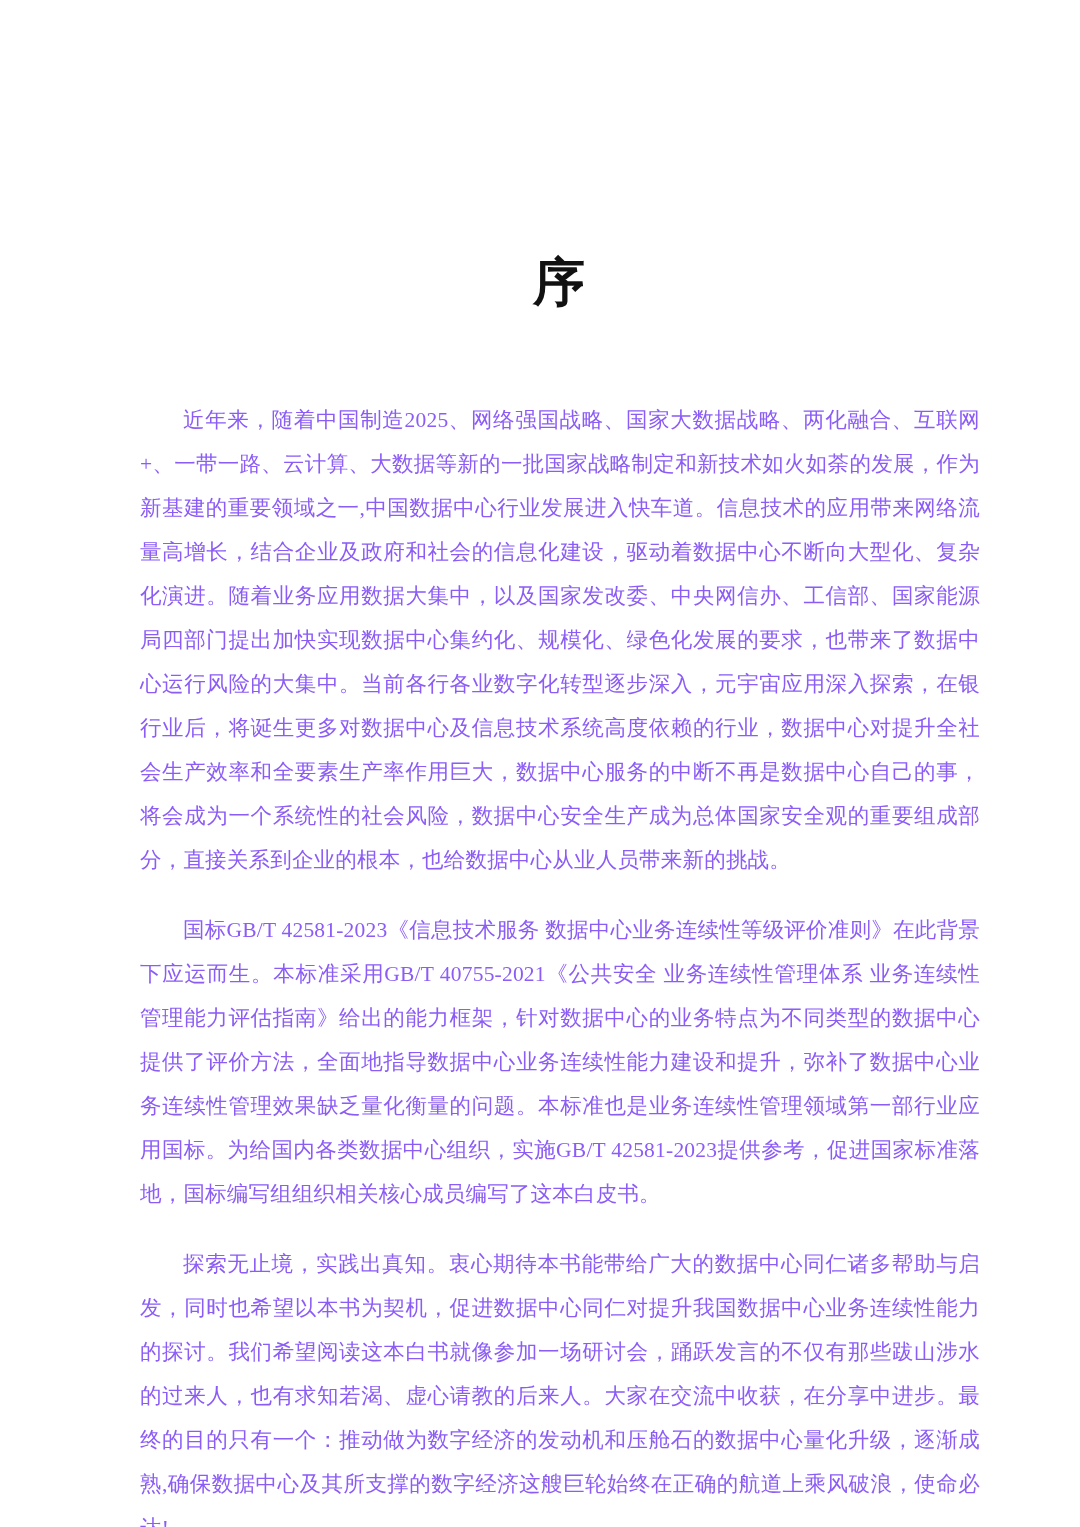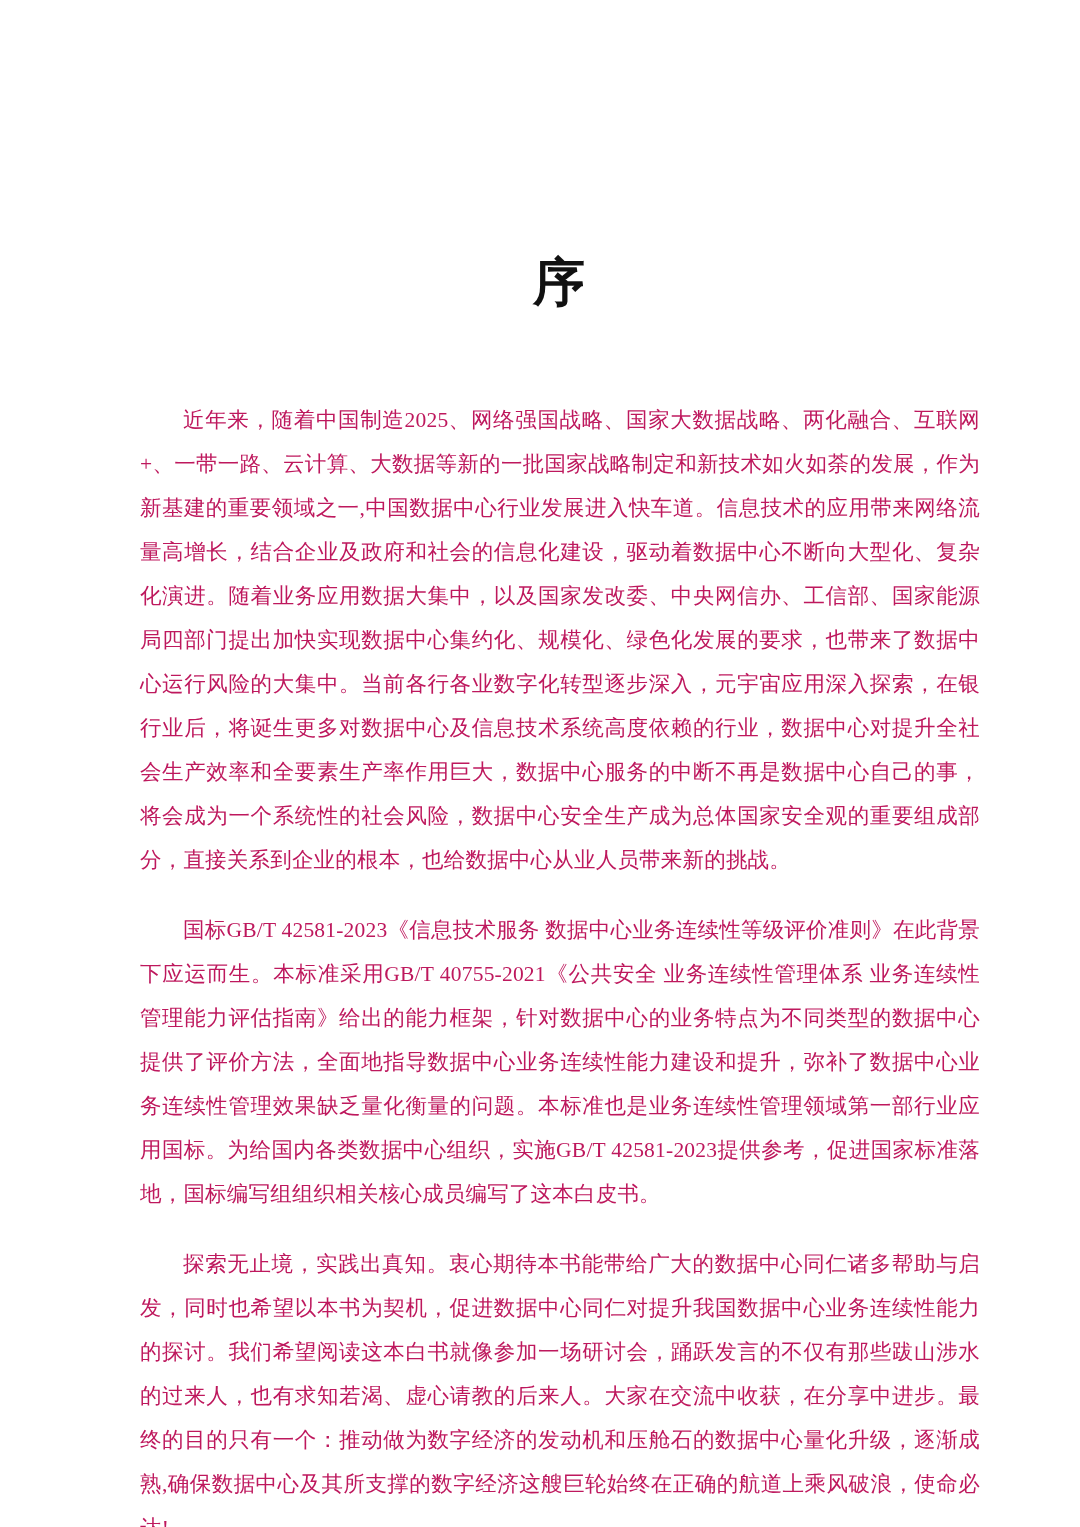--- a/index.html
+++ b/index.html
@@ -42,21 +42,21 @@
   }
   .body-block {
     margin-top: 80px;
   }
   p.para {
     margin: 0 0 26px 0;
     font-size: 21.5px;
     line-height: 44px;
     text-align: justify;
     text-indent: 2em;
-    color: #be185d;
+    color: #8b5cf6;
     letter-spacing: 0.2px;
     font-family: "Liberation Serif", "DejaVu Serif", serif;
   }
   p.para:last-child {
     margin-bottom: 0;
   }
 </style>
 </head>
 <body>
 

